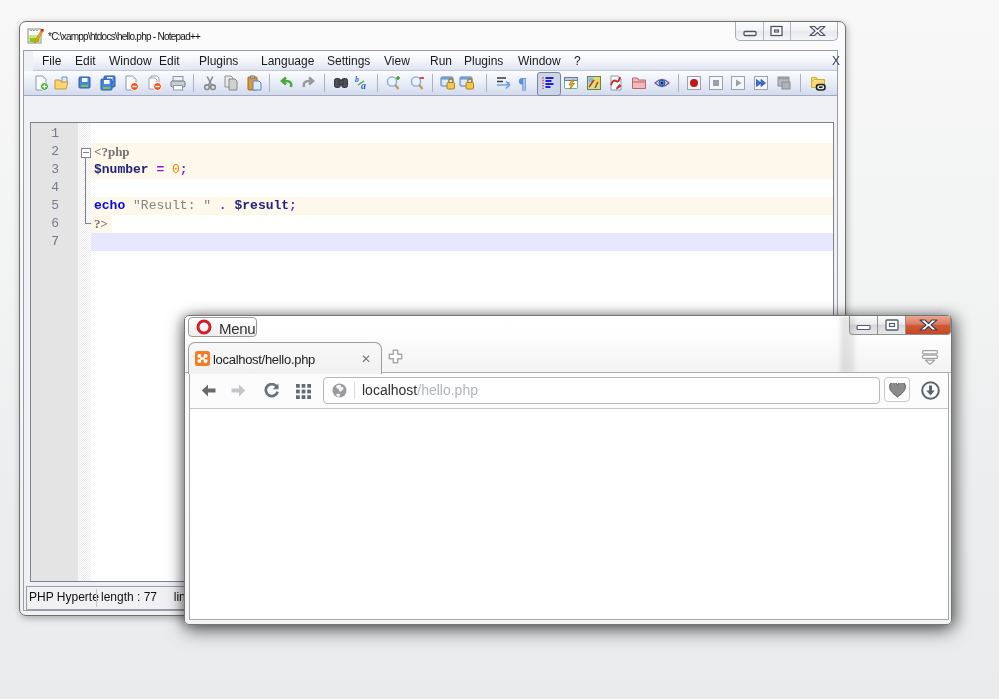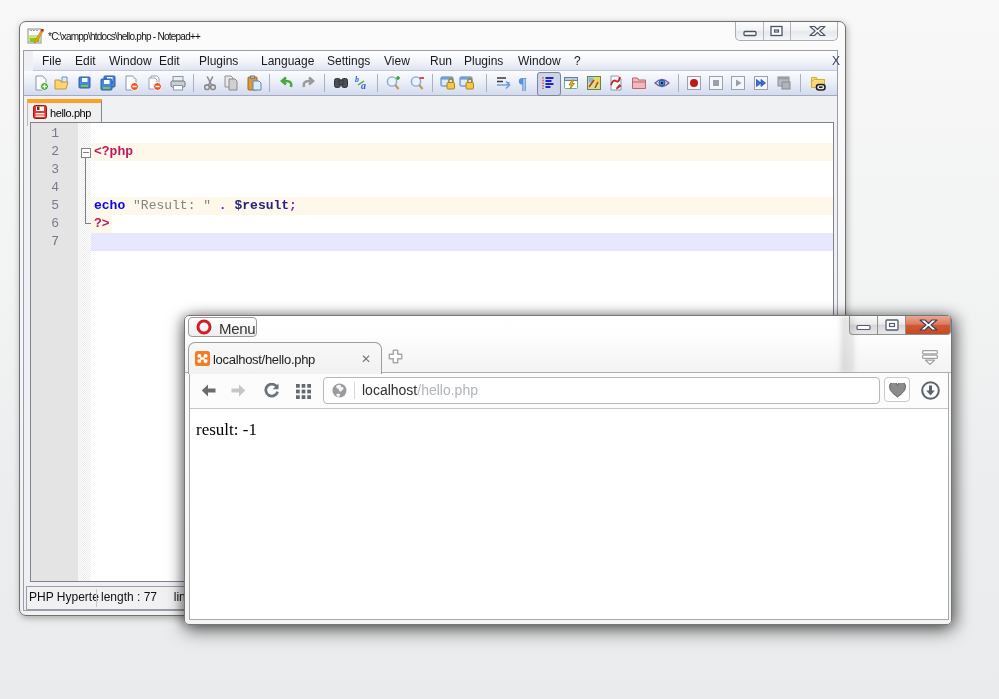--- a/index.html
+++ b/index.html
@@ -41,21 +41,21 @@
   #foldm{left:47px;top:0;width:13px;bottom:0;
          background-image:conic-gradient(#ececec 25%,#ffffff 0 50%,#ececec 0 75%,#ffffff 0);
          background-size:2px 2px;}
   .ln{position:absolute;left:0;width:28px;height:18px;line-height:18px;
       text-align:right;font-family:"Liberation Mono",monospace;font-size:13px;color:#747c8c;}
   #rows{left:60px;top:0;right:0;bottom:0;}
   .row{position:absolute;left:0;right:0;height:18px;line-height:18px;
        font-family:"Liberation Mono",monospace;font-size:13px;padding-left:3px;}
   .cream{background:#fdf8ea;}
   .caret{background:#e7e7ff;}
-  .red{color:#be185d;font-weight:bold;}
+  .red{color:#737373;font-weight:bold;font-family:Liberation Serif, serif;}
   .nav{color:#23237f;font-weight:bold;}
   .op{color:#8b17d0;font-weight:bold;}
   .num{color:#ff8000;}
   .kw{color:#0808e8;font-weight:bold;}
   .str{color:#848484;}
   #foldbox{left:50px;top:25px;width:8px;height:8px;border:1px solid #7f8289;background:#fff;}
   #foldminus{left:52px;top:29px;width:6px;height:1px;background:#7f8289;}
   #foldline{left:54px;top:35px;width:1px;height:65px;background:#7f8289;}
   #foldfoot{left:54px;top:100px;width:6px;height:1px;background:#7f8289;}
   #npp-status{left:2px;bottom:0px;width:805px;height:22px;border:1px solid #9b9ca8;
@@ -295,45 +295,34 @@
         </svg>
       <div class="tsep" style="left:169px"></div>
       <div class="tsep" style="left:244.5px"></div>
       <div class="tsep" style="left:300px"></div>
       <div class="tsep" style="left:353px"></div>
       <div class="tsep" style="left:408px"></div>
       <div class="tsep" style="left:462px"></div>
       <div class="tsep" style="left:653.5px"></div>
       <div class="tsep" style="left:776px"></div>
     </div>
-    <div id="npp-tabbar" class="abs">
-      <div id="npp-tab" class="abs">
-        <svg class="abs" style="left:5px;top:2px" width="14" height="14" viewBox="0 0 14 14">
-          <rect x="0.5" y="0.5" width="13" height="13" rx="2" fill="#e23b2e" stroke="#a01010"></rect>
-          <rect x="3" y="1.5" width="8" height="4.5" fill="#fff"></rect>
-          <rect x="4" y="1.5" width="2.5" height="3.5" fill="#902020"></rect>
-          <rect x="2.5" y="8" width="9" height="1.4" fill="#fff"></rect>
-          <rect x="2.5" y="10.5" width="9" height="1.4" fill="#fff"></rect>
-        </svg>
-        <div id="npp-tabtext" class="abs">hello.php</div>
-      </div>
-    </div>
     <div id="npp-editor" class="abs">
       <div id="gutter" class="abs"></div>
       <div id="foldm" class="abs"></div>
       <div class="ln" style="top:2px">1</div>
       <div class="ln" style="top:20px">2</div>
       <div class="ln" style="top:38px">3</div>
       <div class="ln" style="top:56px">4</div>
       <div class="ln" style="top:74px">5</div>
       <div class="ln" style="top:92px">6</div>
       <div class="ln" style="top:110px">7</div>
       <div id="rows" class="abs">
         <div class="row" style="top:2px"></div>
         <div class="row cream" style="top:20px"><span class="red">&lt;?php</span></div>
+        <div class="row cream" style="top:38px"><span class="nav">$number</span> <span class="op">=</span> <span class="num">0</span><span class="op">;</span></div>
         <div class="row cream" style="top:74px"><span class="kw">echo</span> <span class="str">"Result: "</span> <span class="op">.</span> <span class="nav">$result</span><span class="op">;</span></div>
         <div class="row" style="top:92px"><span class="cream abs" style="left:0;top:0;width:21px;height:18px;"></span><span class="red" style="position:relative">?&gt;</span></div>
         <div class="row caret" style="top:110px"></div>
       </div>
       <div id="foldbox" class="abs"></div>
       <div id="foldminus" class="abs"></div>
       <div id="foldline" class="abs"></div>
       <div id="foldfoot" class="abs"></div>
     </div>
     <div id="npp-status" class="abs">
@@ -428,17 +417,14 @@
       <div id="op-heart" class="abs">
         <svg class="abs" style="left:4px;top:5px" width="17" height="15" viewBox="0 0 17 15">
           <path d="M8.5 14 C2.2 9.5 0.7 6.8 0.7 4.3 A3.7 3.7 0 0 1 8.5 2.5 A3.7 3.7 0 0 1 16.3 4.3 C16.3 6.8 14.8 9.5 8.5 14 Z" fill="#8b8b8b" stroke="#606060" stroke-width="1"></path>
         </svg>
       </div>
       <svg class="abs" style="left:731px;top:8px" width="19" height="19" viewBox="0 0 19 19">
         <circle cx="9.5" cy="9.5" r="8.3" fill="none" stroke="#5c636b" stroke-width="2"></circle>
         <path d="M8 4.5 h3 v5 h2.8 L9.5 14.5 L5.2 9.5 H8 Z" fill="#5c636b"></path>
       </svg>
     </div>
-    <div id="op-content" class="abs">
-      <div id="op-result" class="abs">result: -1</div>
-    </div>
   </div>
 </div>
 
 </body></html>

